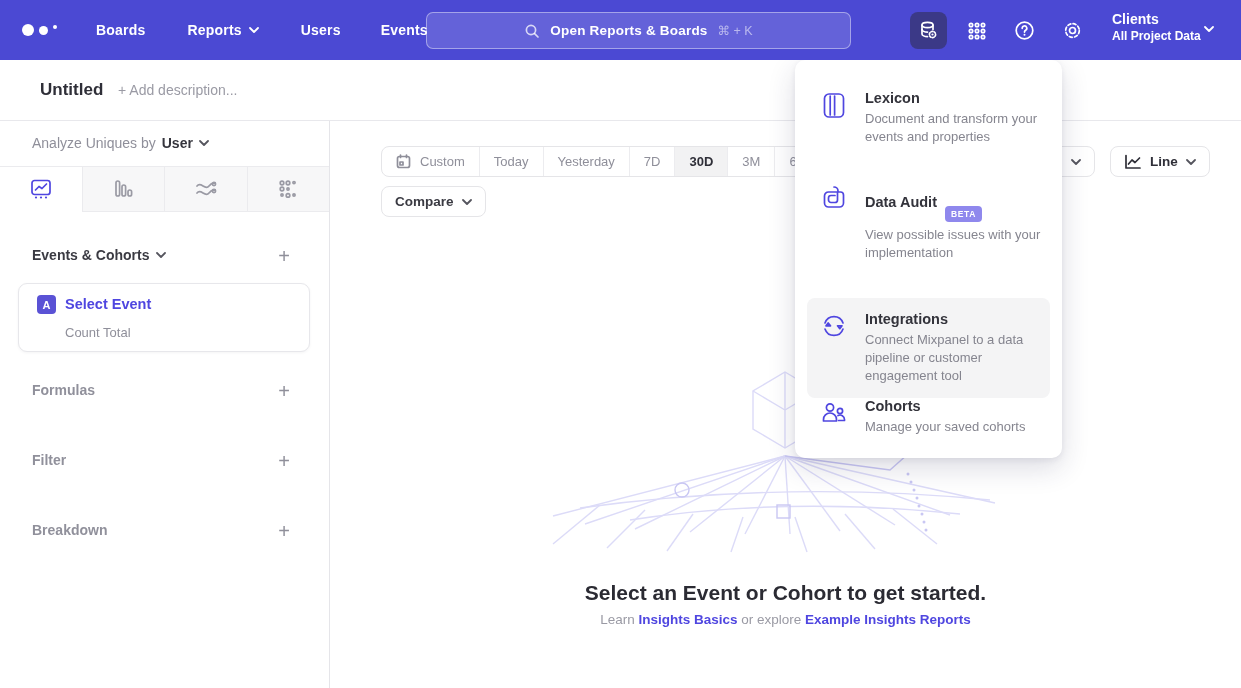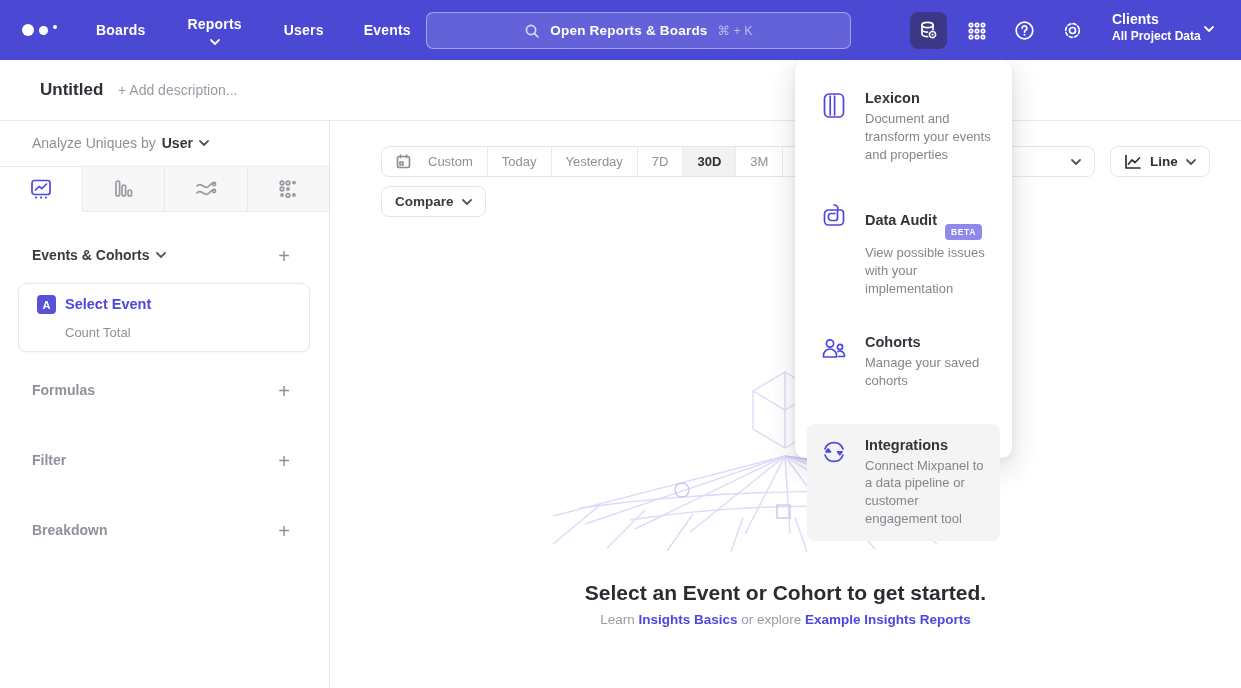--- a/index.html
+++ b/index.html
@@ -9,21 +9,21 @@
 
   
   .topnav { position:absolute; left:0; top:0; width:1241px; height:60px;
     background:#4b49d3; display:flex; align-items:center; z-index:60; }
   .logo { display:flex; align-items:center; gap:5px; margin-left:22px; width:48px; }
   .logo .d1{width:12px;height:12px;border-radius:50%;background:#fff;}
   .logo .d2{width:9px;height:9px;border-radius:50%;background:#fff;}
   .logo .d3{width:4px;height:4px;border-radius:50%;background:#fff;margin-bottom:6px;}
   .navitem { color:#fff; font-size:14px; font-weight:bold; letter-spacing:.2px;
     display:flex; align-items:center; gap:7px; cursor:pointer; }
-  .navitem.boards{margin-left:26px;} .navitem.reports{margin-left:42px;flex-direction:column;}
+  .navitem.boards{margin-left:26px;} .navitem.reports{margin-left:42px;}
   .navitem.users{margin-left:42px;} .navitem.events{margin-left:40px;}
   .chev { width:10px; height:6px; }
   .chev polyline { fill:none; stroke:currentColor; stroke-width:1.8; stroke-linecap:round; stroke-linejoin:round; }
 
   .searchbar { position:absolute; left:426px; top:12px; width:425px; height:37px;
     background:rgba(255,255,255,.14); border:1px solid rgba(255,255,255,.42);
     border-radius:7px; display:flex; align-items:center; justify-content:center;
     gap:10px; color:#fff; cursor:pointer; }
   .searchbar .ph { font-size:13.5px; font-weight:bold; letter-spacing:.2px; }
   .searchbar .kbd { font-size:12.5px; color:rgba(255,255,255,.55); }
@@ -69,41 +69,41 @@
     background:#5a52d5; color:#fff; font-size:11px; font-weight:bold;
     display:flex; align-items:center; justify-content:center; }
   .ev-name { position:absolute; left:46px; top:12px; font-size:14.5px; font-weight:bold; color:#4f46e0; }
   .ev-metric { position:absolute; left:46px; top:41px; font-size:13px; color:#8f8f9a; }
   .dim-head { color:#90909b !important; }
 
   
   .main { position:absolute; left:330px; top:121px; width:911px; height:567px; }
   .seg { position:absolute; left:51px; top:25px; height:31px; display:inline-flex;
     border:1px solid #e5e5e8; border-radius:8px; background:#fff; overflow:hidden; z-index:4; }
-  .segitem { display:flex; align-items:center; gap:17px; padding:0 14px; font-size:13px;
+  .segitem { display:flex; align-items:center; gap:9px; padding:0 14px; font-size:13px;
     color:#8f8f9a; border-left:1px solid #ececef; cursor:pointer; white-space:nowrap; }
   .segitem:first-child { border-left:none; }
   .segitem.sel { background:#f2f2f3; color:#2f2f38; font-weight:bold; }
   .pillbtn { position:absolute; height:31px; border:1px solid #e5e5e8; border-radius:8px;
     background:#fff; display:flex; align-items:center; gap:8px; padding:0 13px;
     font-size:13.5px; color:#3a3a42; font-weight:bold; cursor:pointer; }
   .compare { left:51px; top:65px; z-index:4; }
   .hiddendd { left:675px; top:25px; width:90px; justify-content:flex-end; z-index:3; }
   .linebtn { left:780px; top:25px; z-index:4; color:#2f2f38; }
 
   
   .wiremark { position:absolute; left:215px; top:227px; z-index:1; }
   .empty-title { position:absolute; left:0; top:460px; width:911px; text-align:center;
     font-size:21px; font-weight:bold; color:#2b2b33; z-index:2; }
   .empty-sub { position:absolute; left:0; top:491px; width:911px; text-align:center;
     font-size:13.5px; color:#9a9aa4; z-index:2; }
   .empty-sub a { color:#4f46e0; font-weight:bold; text-decoration:none; cursor:pointer; }
 
   
-  .menu { position:absolute; left:795px; top:60px; width:217px; height:398px;
+  .menu { position:absolute; left:795px; top:60px; width:267px; height:398px;
     background:#fff; border-radius:10px; box-shadow:0 10px 28px rgba(40,40,80,.16), 0 2px 6px rgba(40,40,80,.08);
     z-index:50; padding-top:30px; }
   .mitem { display:flex; gap:16px; padding:0 20px 0 26px; cursor:pointer; }
   .mitem .micon { width:28px; color:#4f46e0; flex:none; padding-top:2px; }
   .mtitle { font-size:14.5px; font-weight:bold; color:#33333b; display:flex; align-items:center; gap:8px; }
   .mdesc { font-size:13px; color:#85858f; line-height:1.38; margin-top:4px; max-width:185px; }
   .mitem.sp { margin-bottom:36px; }
   .mitem.sp2 { margin-bottom:34px; }
   .mitem.hl { margin:0 12px; background:#f4f4f5; border-radius:8px;
     padding:13px 8px 13px 14px; }
@@ -405,46 +405,46 @@
     </div>
     <div>
       <div class="mtitle">
         <span>Data Audit</span>
         <span class="beta">BETA</span>
       </div>
       <div class="mdesc">View possible issues with your implementation</div>
     </div>
   </div>
 
+  <div class="mitem hl">
+    <div class="micon">
+      <svg width="26" height="26" viewBox="0 0 26 26">
+        <path class="ico" stroke-width="2" d="M22,10 a9.5,9.5 0 0 0 -18,0"></path>
+        <path class="ico" stroke-width="2" d="M4,16 a9.5,9.5 0 0 0 18,0"></path>
+        <polyline class="ico" stroke-width="2" points="5,12.8 9.5,12.8 7.2,10 5,12.8"></polyline>
+        <polyline class="ico" stroke-width="2" points="21,12.8 16.5,12.8 18.8,15.6 21,12.8"></polyline>
+      </svg>
+    </div>
+    <div>
+      <div class="mtitle">
+          <span>Integrations</span>
+        </div>
+      <div class="mdesc">Connect Mixpanel to a data pipeline or customer engagement tool</div>
+    </div>
+  </div>
+
   <div class="mitem sp2">
     <div class="micon">
       <svg width="26" height="26" viewBox="0 0 26 26">
         <circle class="ico" cx="9" cy="7.5" r="3.6" stroke-width="2"></circle>
         <path class="ico" stroke-width="2" d="M2.5,21 v-1.5 a6.5,6.5 0 0 1 13,0 V21 z"></path>
         <circle class="ico" cx="19" cy="11" r="2.6" stroke-width="2"></circle>
         <path class="ico" stroke-width="2" d="M17,15.5 a4.5,4.5 0 0 1 6.5,4 V20.5 h-6"></path>
       </svg>
     </div>
     <div>
       <div class="mtitle">
           <span>Cohorts</span>
         </div>
       <div class="mdesc">Manage your saved cohorts</div>
     </div>
   </div>
-
-  <div class="mitem hl">
-    <div class="micon">
-      <svg width="26" height="26" viewBox="0 0 26 26">
-        <path class="ico" stroke-width="2" d="M22,10 a9.5,9.5 0 0 0 -18,0"></path>
-        <path class="ico" stroke-width="2" d="M4,16 a9.5,9.5 0 0 0 18,0"></path>
-        <polyline class="ico" stroke-width="2" points="5,12.8 9.5,12.8 7.2,10 5,12.8"></polyline>
-        <polyline class="ico" stroke-width="2" points="21,12.8 16.5,12.8 18.8,15.6 21,12.8"></polyline>
-      </svg>
-    </div>
-    <div>
-      <div class="mtitle">
-          <span>Integrations</span>
-        </div>
-      <div class="mdesc">Connect Mixpanel to a data pipeline or customer engagement tool</div>
-    </div>
-  </div>
 </div>
 
 </body></html>

